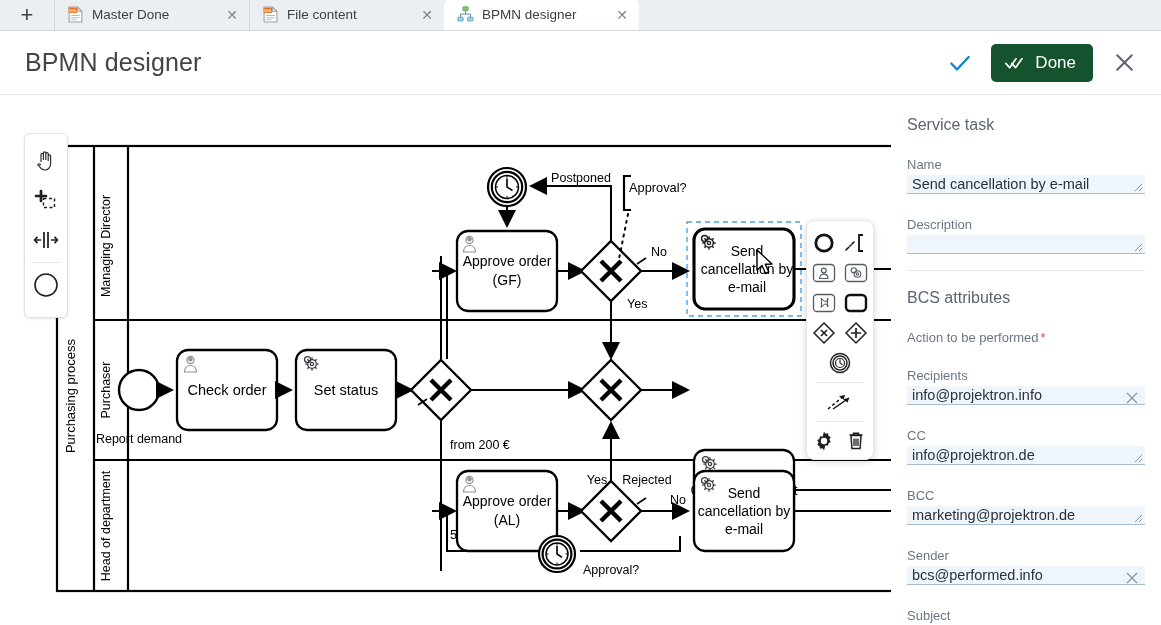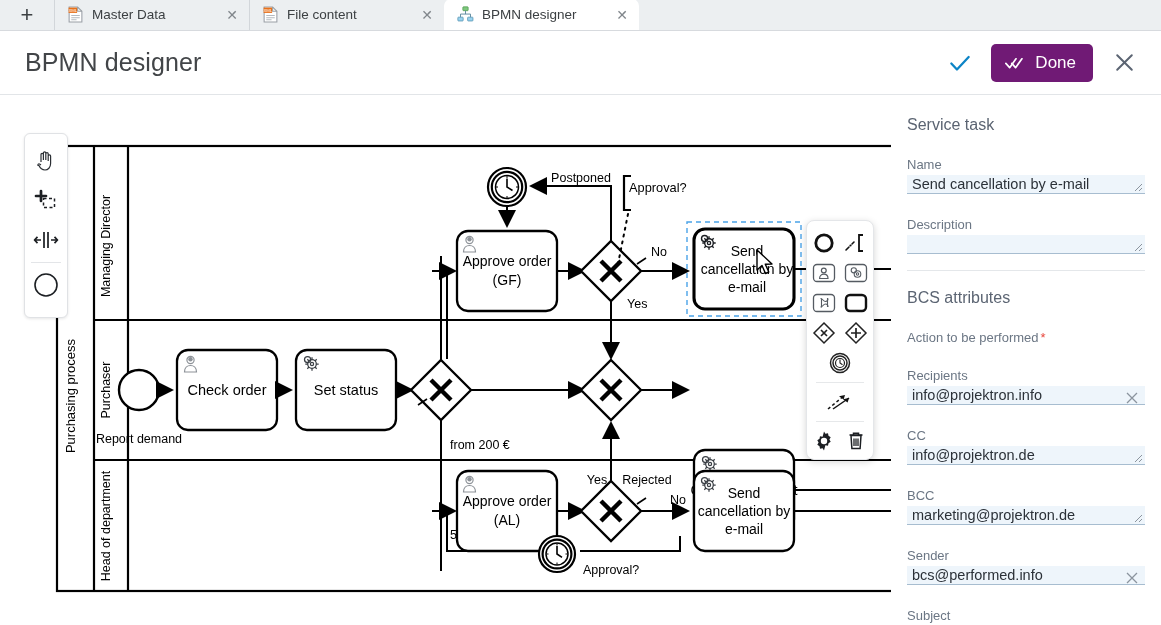--- a/index.html
+++ b/index.html
@@ -54,21 +54,21 @@
     background:#fff; border-bottom:1px solid #e2e5e8;
     display:flex; align-items:center;
   }
   .pagetitle{
     margin-left:25px; font-size:25px; color:#424548; font-weight:400;
     letter-spacing:0.1px;
   }
   .headactions{ margin-left:auto; display:flex; align-items:center; gap:14px; margin-right:20px;}
   .icon-btn{ width:34px; height:34px; display:flex; align-items:center; justify-content:center; cursor:pointer;}
   .btn-done{
-    background:#701a75; color:#fff;
+    background:#14532d; color:#fff;
     height:38px; border-radius:5px; border:none;
     display:flex; align-items:center; gap:8px;
     padding:0 17px 0 14px;
     font-size:17px; font-family:"Liberation Sans", sans-serif;
     cursor:pointer;
   }
 
   
   .canvas{
     position:absolute; left:0; top:96px; width:891px; height:529px;
@@ -154,21 +154,21 @@
   <div class="newtab">+</div>
 
   <div class="tab">
     <svg class="tabicon" viewBox="0 0 16 16">
       <path d="M2 1h8l4 4v10H2z" fill="#fff" stroke="#9aa0a6" stroke-width="1"></path>
       <path d="M10 1v4h4" fill="none" stroke="#9aa0a6" stroke-width="1"></path>
       <rect x="1.5" y="1.5" width="8" height="5" fill="#e8711a"></rect>
       <text x="5.5" y="5.6" font-size="4" fill="#fff" text-anchor="middle" font-family="Liberation Sans, sans-serif">XML</text>
       <path d="M4 9h8M4 11h8M4 13h5" stroke="#b5bac0" stroke-width="1"></path>
     </svg>
-    <span class="tablabel">Master Data</span>
+    <span class="tablabel">Master Done</span>
     <span class="tabclose">✕</span>
   </div>
 
   <div class="tab">
     <svg class="tabicon" viewBox="0 0 16 16">
       <path d="M2 1h8l4 4v10H2z" fill="#fff" stroke="#9aa0a6" stroke-width="1"></path>
       <path d="M10 1v4h4" fill="none" stroke="#9aa0a6" stroke-width="1"></path>
       <rect x="1.5" y="1.5" width="8" height="5" fill="#e8711a"></rect>
       <text x="5.5" y="5.6" font-size="4" fill="#fff" text-anchor="middle" font-family="Liberation Sans, sans-serif">XML</text>
       <path d="M4 9h8M4 11h8M4 13h5" stroke="#b5bac0" stroke-width="1"></path>

